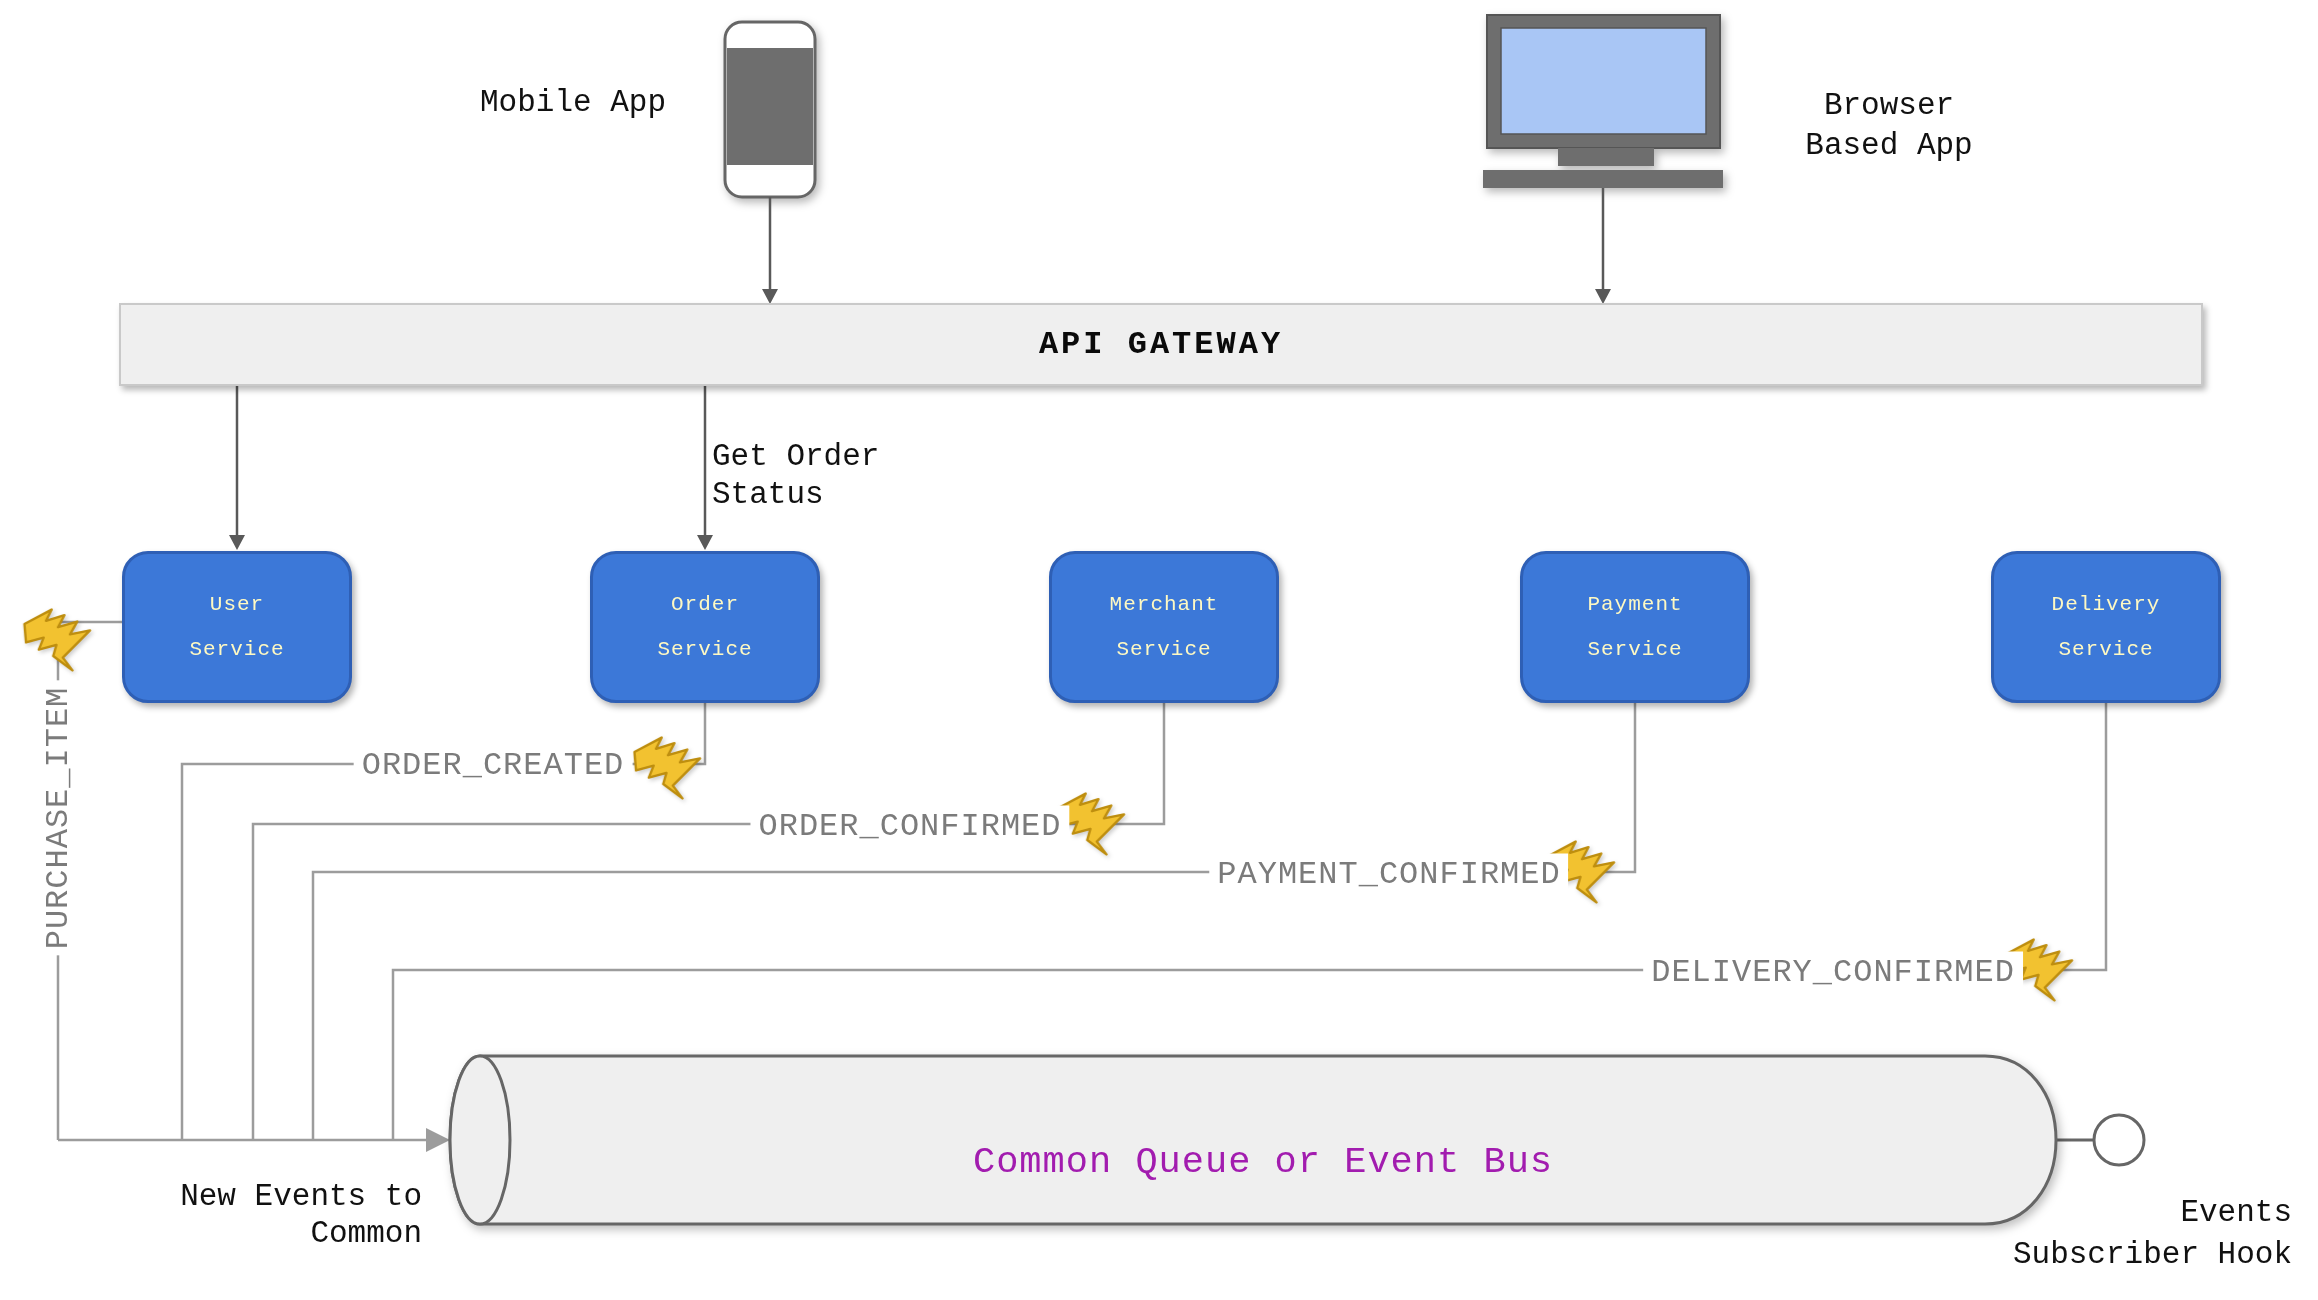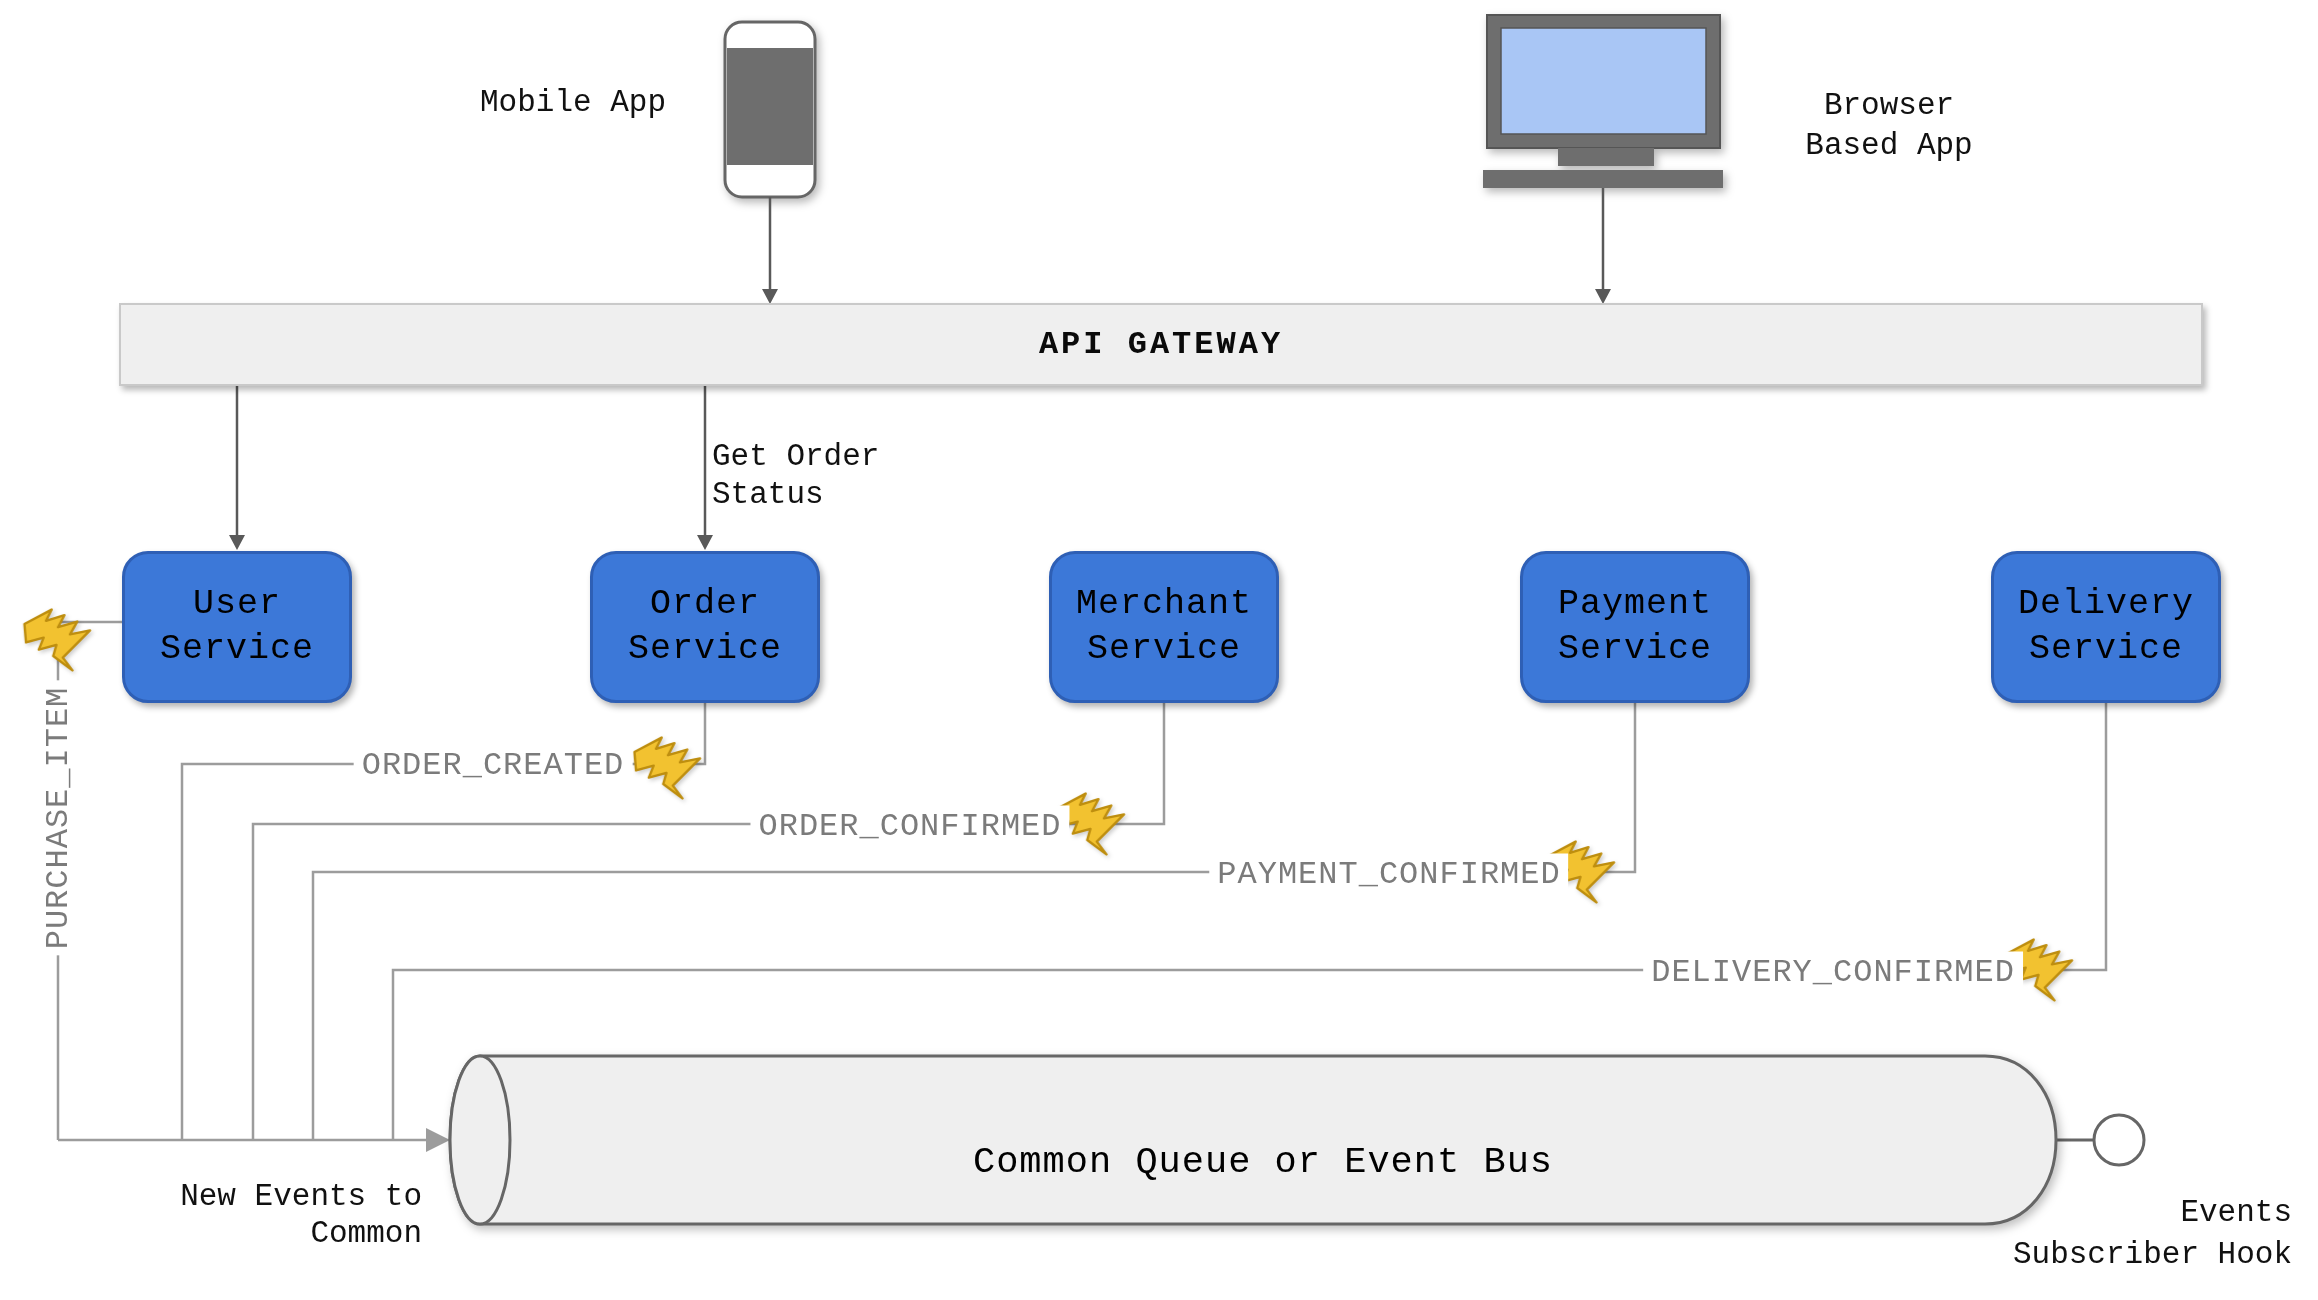--- a/index.html
+++ b/index.html
@@ -26,38 +26,38 @@
   .gateway-label{
     font-weight:bold;font-size:32px;letter-spacing:3px;color:#0a0a0a;
   }
 
   
   .service-box{
     position:absolute;top:551px;width:230px;height:152px;
     background:#3C78D8;border:3px solid #2E5FB5;border-radius:26px;box-sizing:border-box;
     box-shadow:3px 4px 6px rgba(0,0,0,.30);
     display:flex;align-items:center;justify-content:center;
-    color:#000000;font-size:35px;line-height:45px;text-align:center;white-space:pre-line;
+    color:#fef9c3;font-size:21px;line-height:45px;text-align:center;white-space:pre-line;
     letter-spacing:1px;
   }
 
   
   .event-label{
     position:absolute;transform:translate(-50%,-50%);
     background:#ffffff;color:#7B7B7B;font-size:32px;letter-spacing:1px;
     padding:2px 8px;white-space:nowrap;
   }
   .event-label.vertical{
     transform:translate(-50%,-50%) rotate(-90deg);
     padding:2px 6px;
   }
 
   .queue-label{
     position:absolute;left:1263px;top:1162px;transform:translate(-50%,-50%);
-    color:#000000;font-size:37px;letter-spacing:1px;white-space:nowrap;
+    color:#a21caf;font-size:37px;letter-spacing:1px;white-space:nowrap;
   }
 
   .annotation-dark{
     position:absolute;color:#111;font-size:31px;line-height:38px;white-space:pre-line;
   }
 </style>
 </head>
 <body>
 
 <div class="canvas">

